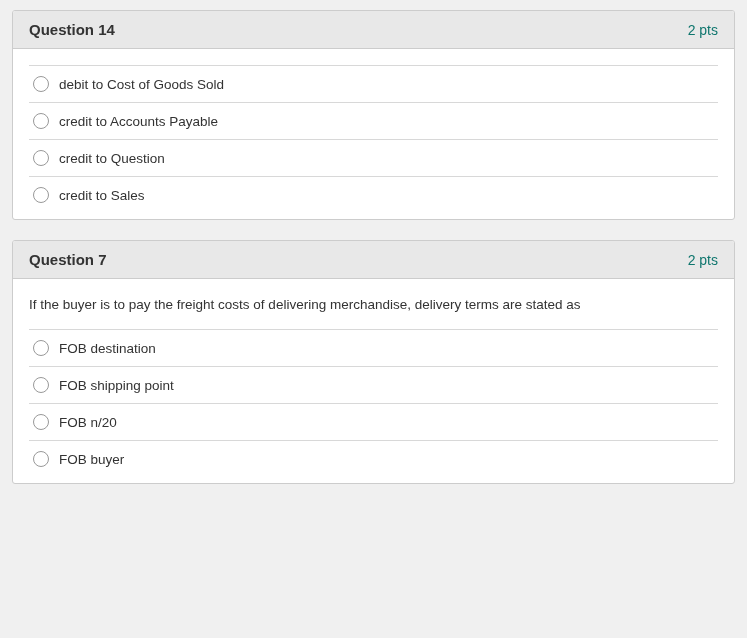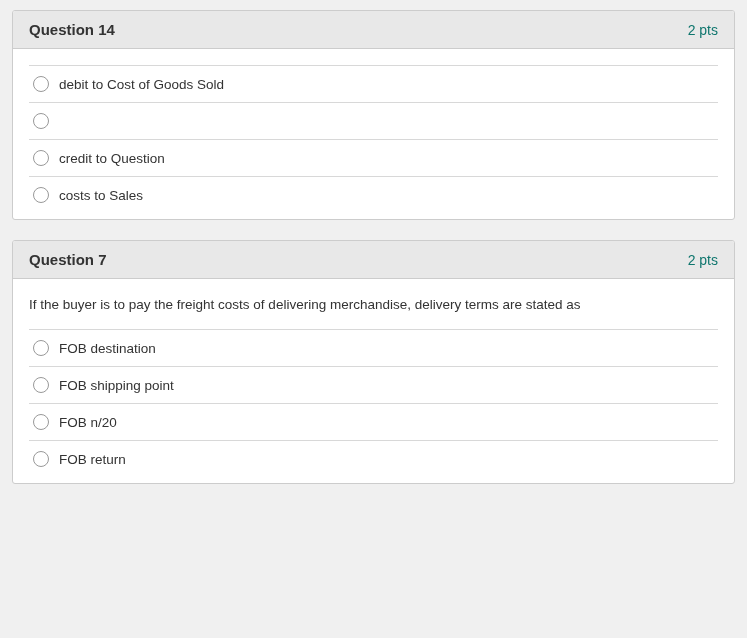--- a/index.html
+++ b/index.html
@@ -103,28 +103,29 @@
         <span class="question-points">2 pts</span>
       </div>
       <div class="question-body">
         <ul class="options-list">
           <li class="option-item">
             <span class="radio-circle"></span>
             <span class="option-label">debit to Cost of Goods Sold</span>
           </li>
           <li class="option-item">
             <span class="radio-circle"></span>
+            <span class="option-label">credit to Accounts Payable</span>
           </li>
           <li class="option-item">
             <span class="radio-circle"></span>
             <span class="option-label">credit to Question</span>
           </li>
           <li class="option-item">
             <span class="radio-circle"></span>
-            <span class="option-label">costs to Sales</span>
+            <span class="option-label">credit to Sales</span>
           </li>
         </ul>
       </div>
     </div>
     <div class="question-card">
       <div class="question-header">
         <span class="question-title">Question 7</span>
         <span class="question-points">2 pts</span>
       </div>
       <div class="question-body">
@@ -137,18 +138,18 @@
           <li class="option-item">
             <span class="radio-circle"></span>
             <span class="option-label">FOB shipping point</span>
           </li>
           <li class="option-item">
             <span class="radio-circle"></span>
             <span class="option-label">FOB n/20</span>
           </li>
           <li class="option-item">
             <span class="radio-circle"></span>
-            <span class="option-label">FOB return</span>
+            <span class="option-label">FOB buyer</span>
           </li>
         </ul>
       </div>
     </div>
   </div>
 
 </body></html>

